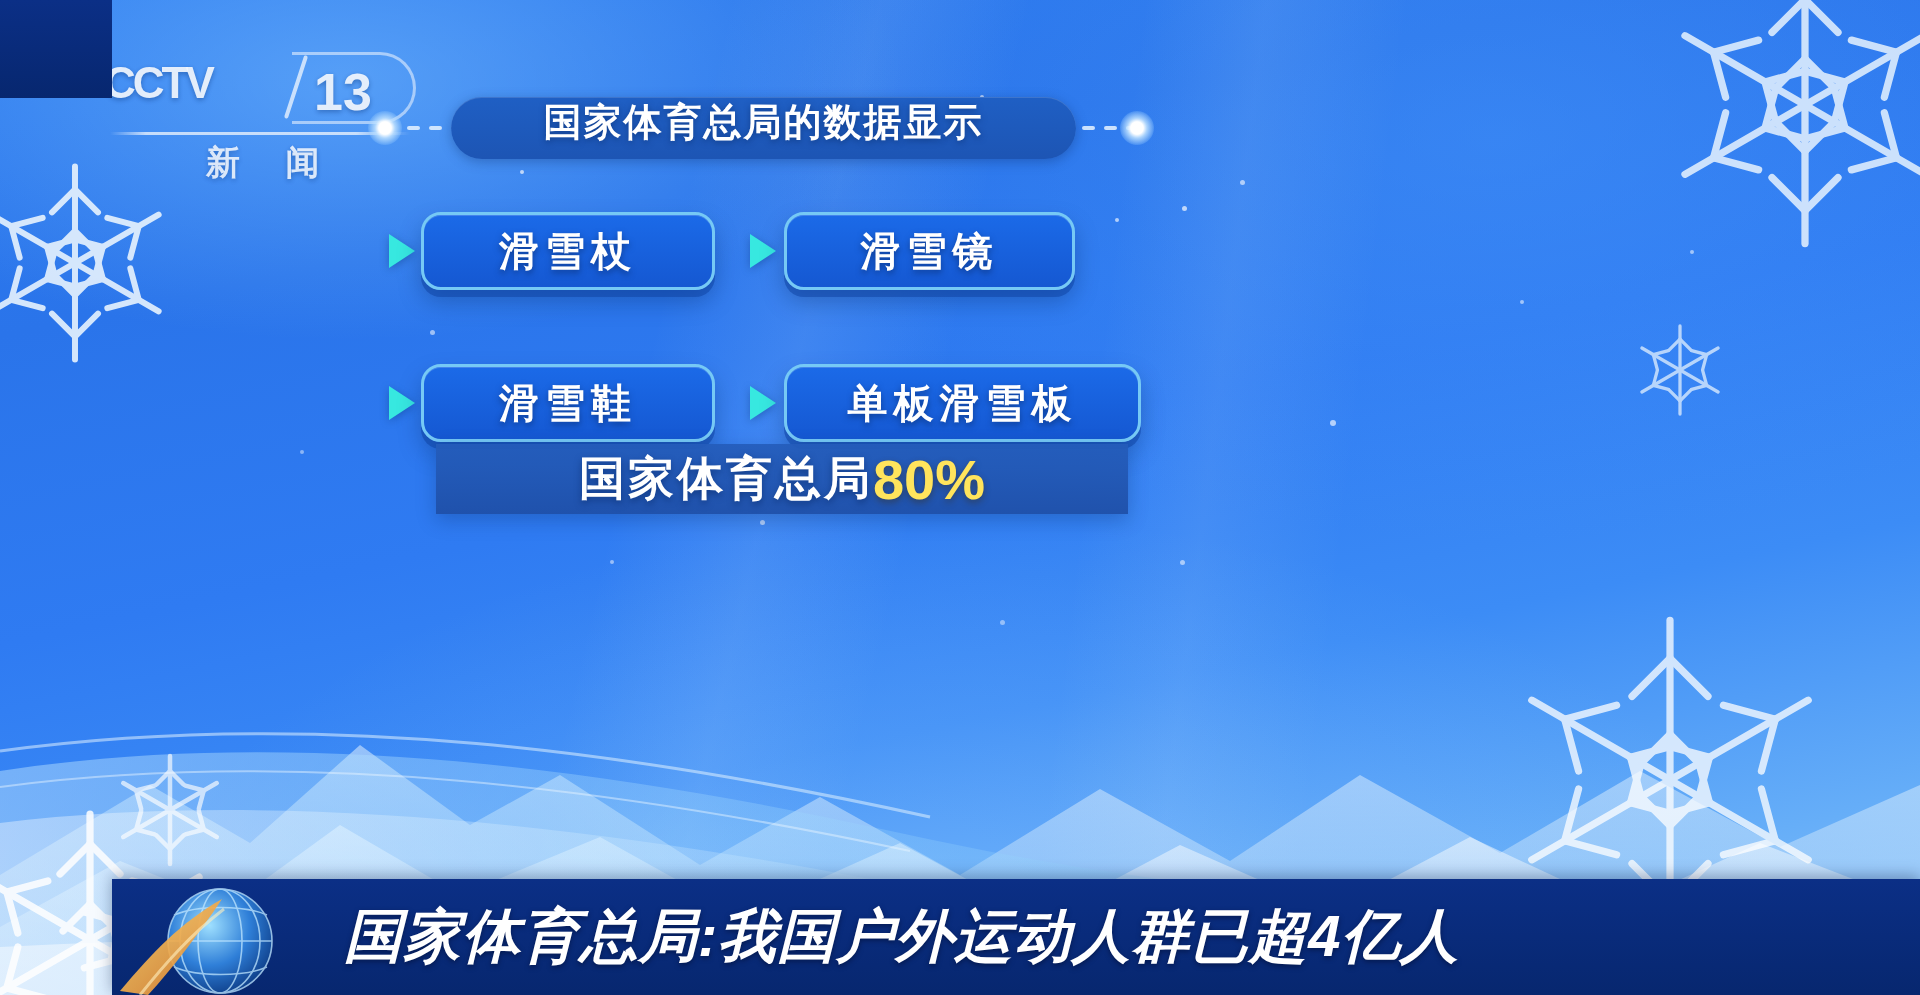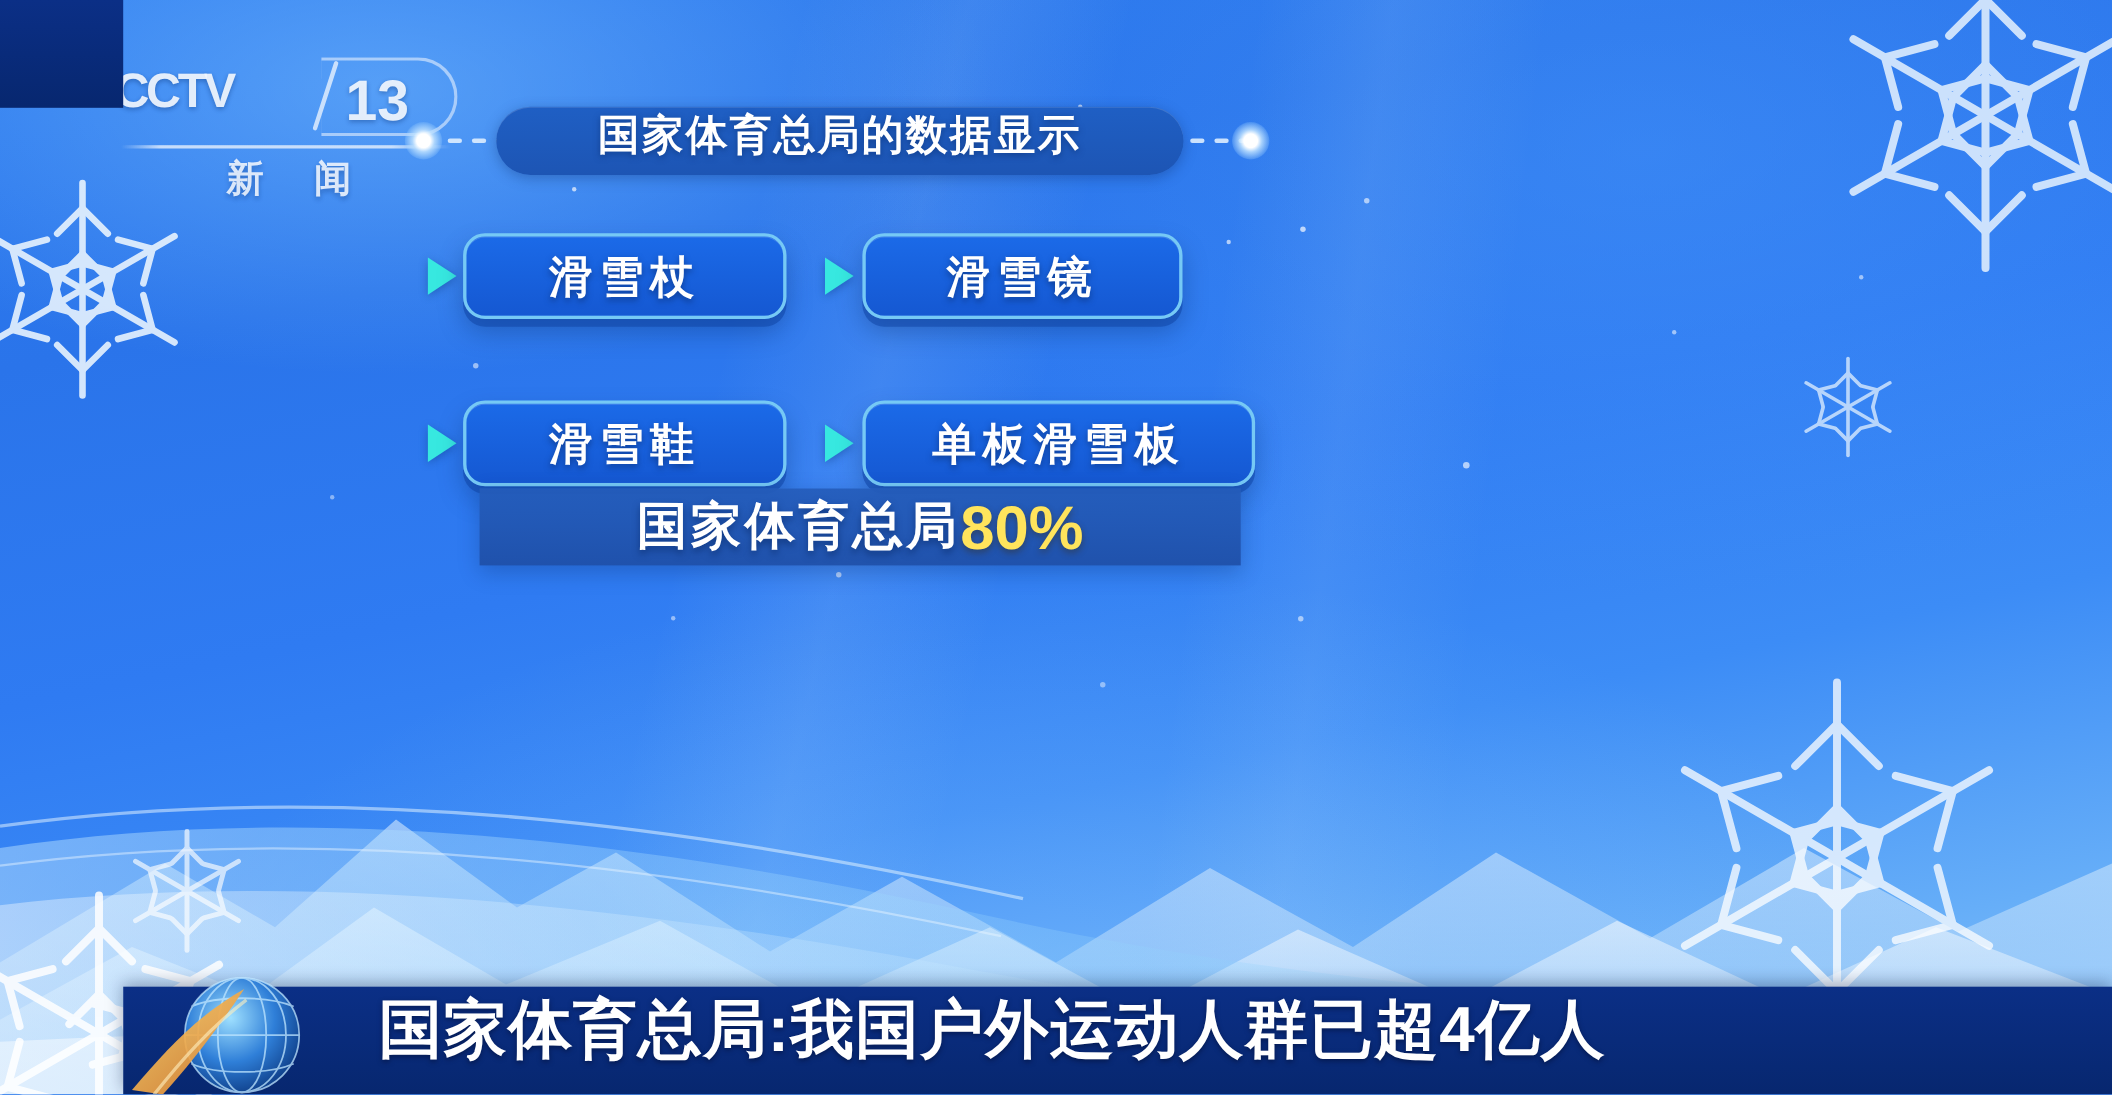--- a/index.html
+++ b/index.html
@@ -139,24 +139,25 @@
   }
 
   
   .flake { position:absolute; opacity:.85; }
 
   
   .p { position:absolute; border-radius:50%; background:rgba(255,255,255,.9); }
 
   
   .ticker {
-    position:absolute; left:112px; bottom:0; width:1808px; height:98px;
+    position:absolute; left:112px; bottom:0; width:1808px; height:116px;
     background:linear-gradient(180deg,#0b2f86 0%, #07276f 100%);
-    display:flex; 
+    display:flex; align-items:center;
     box-shadow:0 -3px 14px rgba(5,20,60,.35);
+    font-style:italic;
   }
   .ticker-globe {
     position:absolute; left:-10px; bottom:0; width:250px; height:112px; overflow:hidden;
   }
   .ticker-text {
     margin-left:232px;
     font-size:58px; font-weight:bold; color:#ffffff; letter-spacing:1px;
     white-space:nowrap;
     text-shadow:0 2px 5px rgba(0,10,40,.5);
   }

